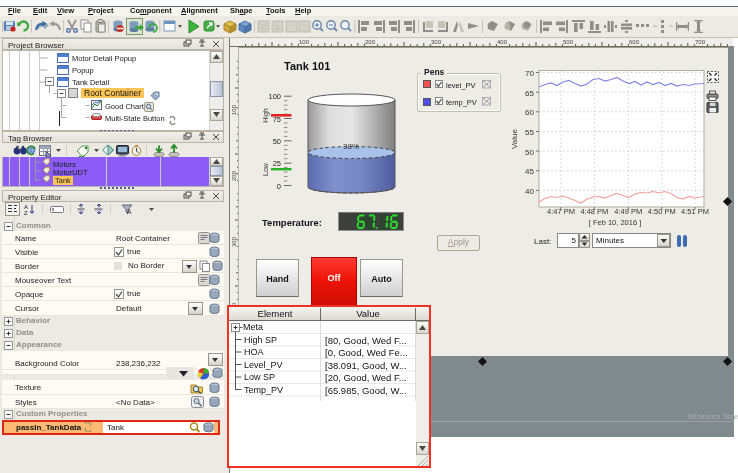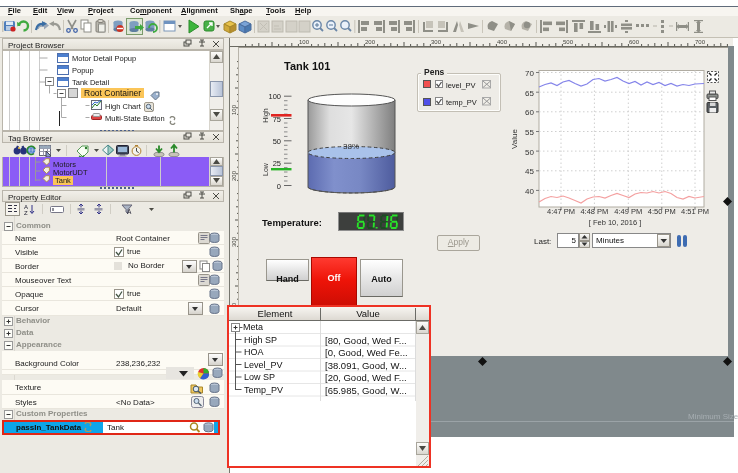--- a/index.html
+++ b/index.html
@@ -381,21 +381,21 @@
             <path d="M6.5 1 v5 M6.5 7.5 v5"></path>
           </g>
 
         <g transform="translate(33,0)">
             <path d="M1 0.5 h5.5 M0.5 1 v5 M0.5 7.5 v5 M1 13 h5.5 M6.5 7.5 v5 M1 6.7 h5.5"></path>
           </g>
       </g>
     </svg>
   </div>
 
-  <div class="btn3d" style="left:266px;top:259px;width:43px;height:22px;line-height:38px">Hand</div>
+  <div class="btn3d" style="left:256px;top:259px;width:43px;height:38px;line-height:38px">Hand</div>
   <div class="btn3d" style="left:311px;top:257px;width:46px;height:51px;line-height:41px;background:linear-gradient(#ff3a30,#ee1408 45%,#cc0d04);border-color:#a80800;color:#fff">Off</div>
   <div class="btn3d" style="left:360px;top:259px;width:43px;height:38px;line-height:38px">Auto</div>
 
   <div class="ab" style="left:417px;top:73px;width:82px;height:37px;border:1px solid #c3bfb5;border-radius:2px;box-shadow:inset 0 0 0 1px #fdfdfb"></div>
   <div class="ab" style="left:421px;top:67px;background:#eeece7;padding:0 3px;font-size:8.5px;font-weight:bold;color:#222">Pens</div>
   <div class="ab" style="left:423px;top:80px;width:6px;height:6px;background:#f25050;border:1px solid #555"></div>
   <svg class="ab" style="left:435px;top:80px" width="9" height="9">
       <rect x="0.5" y="0.5" width="7" height="7" fill="#fff" stroke="#888"></rect>
       <path d="M1.5 4 l2 2.5 3 -4.5" stroke="#555" stroke-width="1.3" fill="none"></path>
     </svg>
@@ -604,21 +604,21 @@
           </g>
       </svg>
       <div class="ab t11" style="left:69px;top:3px">Motor Detail Popup</div>
       <div class="ab t11" style="left:69px;top:15px">Popup</div>
       <div class="ab t11" style="left:69px;top:27px">Tank Detail</div>
       <div class="ab" style="left:78px;top:37px;background:#fbc558;padding:0 3px;font-size:8.5px;color:#111">Root Container</div>
       <svg class="ab" style="left:147px;top:40px" width="10" height="9">
           <path d="M1 4.5 l3.5 -3.5 4.5 0 0 4.5 -3.5 3.5z" fill="#9ab0cc" stroke="#678"></path>
           <circle cx="7" cy="3" r="0.9" fill="#fff"></circle>
         </svg>
-      <div class="ab t11" style="left:102px;top:51px">High Chart</div>
+      <div class="ab t11" style="left:102px;top:51px">Good Chart</div>
       <svg class="ab" style="left:141px;top:51px" width="11" height="10">
           <rect x="0.5" y="0.5" width="9" height="9" rx="1.5" fill="#e8e4da" stroke="#a09a8c"></rect>
           <circle cx="4.5" cy="4.5" r="2.2" fill="#cde" stroke="#567"></circle>
           <path d="M6 6 l2.5 2.5" stroke="#567"></path>
         </svg>
       <div class="ab t11" style="left:102px;top:63px">Multi-State Button</div>
       <svg class="ab" style="left:166px;top:65px" width="10" height="9">
           <path d="M2 5 q-1.8 2.2 0.6 3.2 q2.4 1 3.4 -1.4 M5 4 q1.8 -2.2 -0.6 -3.2 q-2.4 -1 -3.4 1.4" fill="none" stroke="#8a8a80" stroke-width="1.3"></path>
         </svg>
 
@@ -825,21 +825,21 @@
       <div class="prow" style="top:179px">
           <span class="pn">Styles</span>
           <span class="pv">&lt;No Data&gt;</span>
         </div>
       <svg class="ab" style="left:2px;top:194px" width="9" height="9">
           <rect x="0.5" y="0.5" width="8" height="8" fill="#fdfdf8" stroke="#999"></rect>
           <path d="M2.5 4.5 h4" stroke="#333"></path>
         </svg>
       <div class="ab" style="left:14px;top:193px;color:#8f8f88;font-weight:bold">Custom Properties</div>
       
-      <div class="ab" style="left:0px;top:204px;width:214px;height:11px;border:2px solid #e02716;background:#0ea5e9">
+      <div class="ab" style="left:0px;top:204px;width:214px;height:11px;border:2px solid #e02716;background:#fdba74">
         <div class="ab" style="left:99px;top:0;width:111px;height:11px;background:#fff"></div>
         <span class="ab" style="left:12px;top:1px;font-weight:bold;color:#111">passIn_TankData</span>
         <svg class="ab" style="left:80px;top:0px" width="11" height="10">
             <path d="M2 6 q-2 2.5 1 3.5 q3 1 4 -1.5 M6 4 q2 -2.5 -1 -3.5 q-3 -1 -4 1.5" fill="none" stroke="#a89868" stroke-width="1.5"></path>
           </svg>
         <span class="ab" style="left:103px;top:1px;color:#111">Tank</span>
         <svg class="ab" style="left:184px;top:-1px" width="13" height="13">
             <circle cx="6" cy="5.5" r="3.5" fill="none" stroke="#aa8820" stroke-width="1.5"></circle>
             <path d="M8.5 8 l3 3" stroke="#aa8820" stroke-width="1.8"></path>
           </svg>

